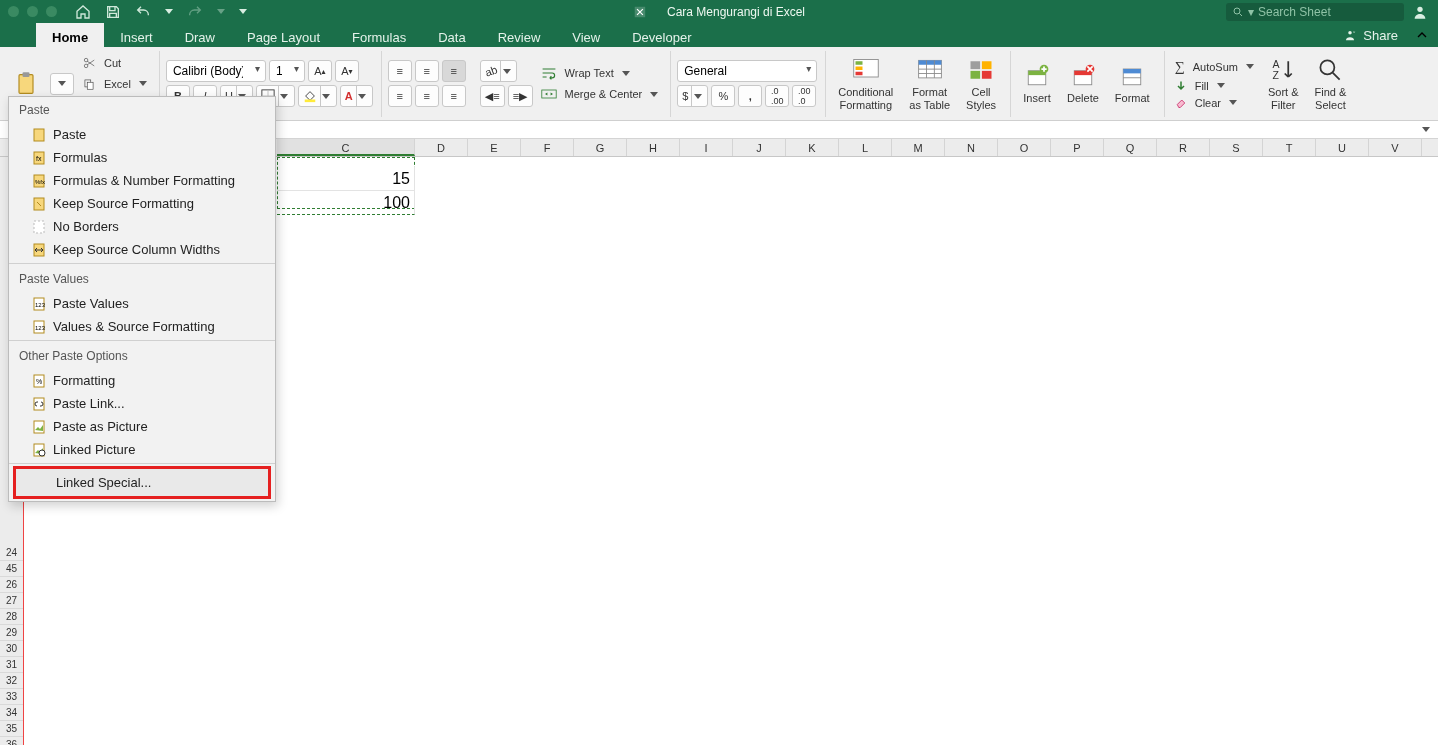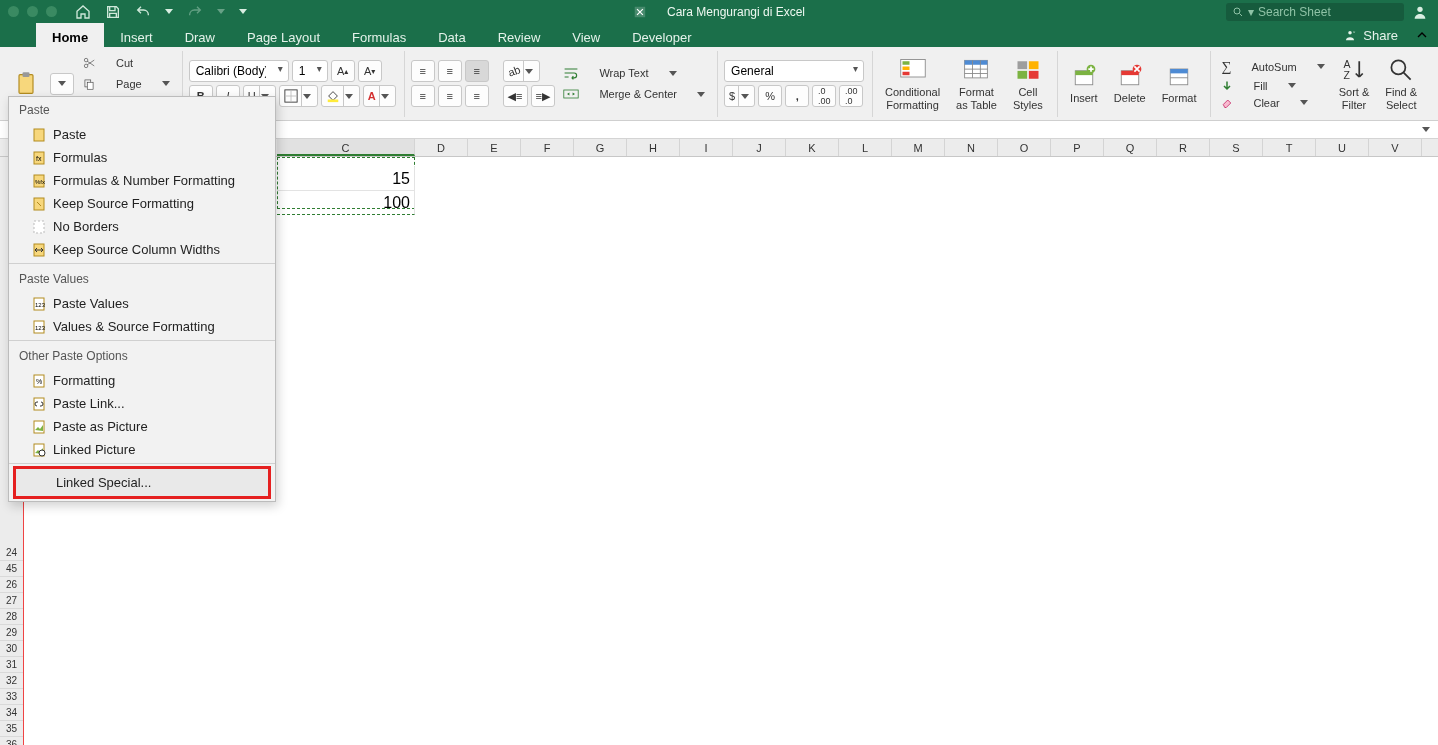--- a/index.html
+++ b/index.html
@@ -27,21 +27,21 @@
   
   .ribbon { height: 74px; background: #f0f0f0; border-bottom: 1px solid #cfcfcf; display: flex; align-items: center; font-size: 11px; color: #333; padding: 4px 6px; gap: 6px; }
   .grp { display: flex; align-items: center; gap: 4px; height: 66px; border-right: 1px solid #d6d6d6; padding-right: 8px; }
   .grp:last-child { border-right: none; }
   .vstack { display: flex; flex-direction: column; justify-content: center; gap: 3px; }
   .hrow { display: flex; align-items: center; gap: 3px; }
   .btn { border: 1px solid #c8c8c8; background: #fdfdfd; border-radius: 3px; height: 22px; min-width: 24px; display: flex; align-items: center; justify-content: center; padding: 0 4px; }
   .btn .dd { width: 12px; height: 22px; border-left: 1px solid #c8c8c8; margin-left: 3px; display: flex; align-items: center; justify-content: center; }
   .bigbtn { display: flex; flex-direction: column; align-items: center; justify-content: center; gap: 2px; padding: 2px 6px; text-align: center; line-height: 1.1; }
   .bigbtn svg { width: 28px; height: 28px; }
-  .plain { display: flex; align-items: center; gap: 20px; padding: 2px 4px; }
+  .plain { display: flex; align-items: center; gap: 8px; padding: 2px 4px; }
   select.fake, input.fake { border: 1px solid #c8c8c8; background: #fff; height: 22px; font-size: 12px; padding: 0 22px 0 6px; border-radius: 3px; appearance: none; }
   .selwrap { position: relative; }
   .selwrap::after { content: "▾"; position: absolute; right: 6px; top: 3px; font-size: 10px; color: #555; pointer-events: none; }
 
   
   .subbar { height: 18px; border-bottom: 1px solid #d4d4d4; display:flex; justify-content:flex-end; align-items:center; padding-right:8px; color:#555;}
 
   
   .colhdrs { display: flex; height: 18px; border-bottom: 1px solid #c7c7c7; font-size: 11px; color: #333; background: #ececec; }
   .corner { width: 24px; border-right: 1px solid #c7c7c7; }
@@ -177,21 +177,21 @@
             <circle cx="7" cy="7" r="3" fill="none" stroke="#333"></circle>
             <path d="M9 9l12 8M9 15l12-8" stroke="#333"></path>
           </svg>
         <span>Cut</span>
       </div>
       <div class="plain">
         <svg width="14" height="14" viewBox="0 0 24 24">
             <rect x="5" y="5" width="10" height="12" fill="none" stroke="#333"></rect>
             <rect x="9" y="9" width="10" height="12" fill="#fff" stroke="#333"></rect>
           </svg>
-        <span>Page</span> 
+        <span>Excel</span> 
           <span class="tri-down"></span>
       </div>
       <div class="plain">
         <svg width="14" height="14" viewBox="0 0 24 24">
             <path d="M5 3h10v6H5z M9 9v10l3 2V9" fill="#f7d77c" stroke="#b28b1f"></path>
           </svg>
       </div>
     </div>
   </div>
 

